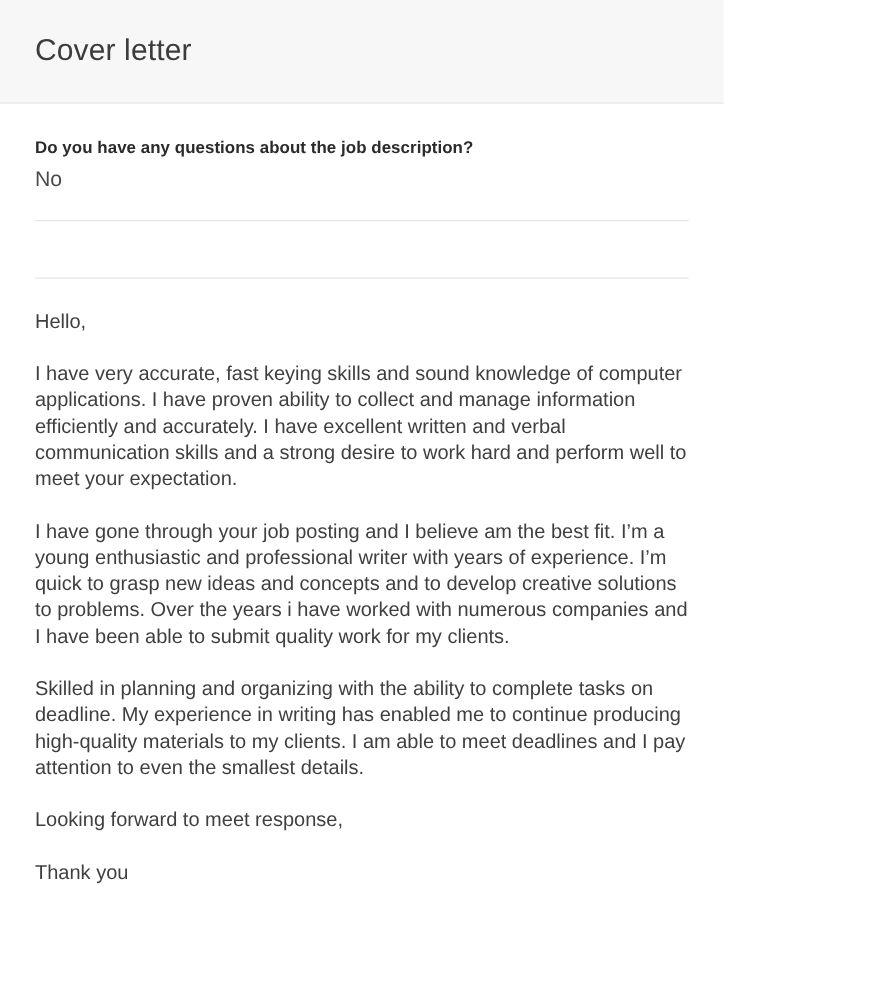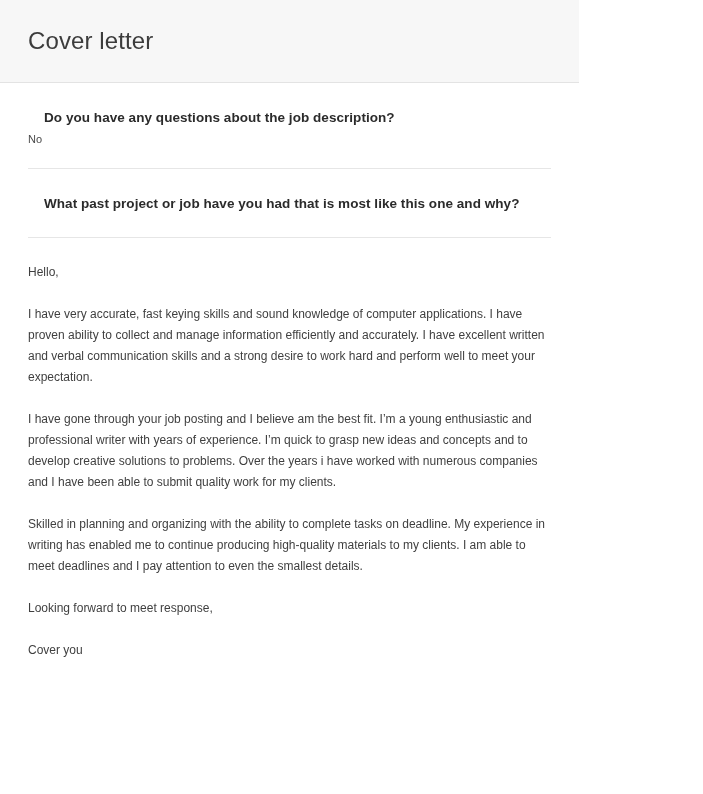--- a/index.html
+++ b/index.html
@@ -58,38 +58,38 @@
   .qa-block {
     padding-top: 25px;
     padding-bottom: 20px;
     border-bottom: 1px solid #e6e6e6;
   }
   .qa-question {
     font-size: 13.5px;
     font-weight: 700;
     color: #2b2b2b;
     line-height: 1.45;
-    margin: 0 0 4px 16px;
+    margin: 0 0 4px 0;
     letter-spacing: 0.05px;
   }
   .qa-answer {
-    font-size: 11px;
+    font-size: 17px;
     font-weight: 400;
     color: #4a4a4a;
     line-height: 1.45;
     margin: 0;
   }
 
   
   .letter {
     padding-top: 24px;
     padding-bottom: 20px;
   }
   .letter-paragraph {
-    font-size: 12px;
+    font-size: 16px;
     font-weight: 400;
     color: #3f3f3f;
     line-height: 21px;
     margin: 0 0 21px 0;
     max-width: 652px;
     text-align: left;
   }
   .letter-paragraph:last-child {
     margin-bottom: 0;
   }
@@ -106,29 +106,28 @@
   <div class="content">
 
     <div class="qa-list">
 
       <div class="qa-block">
         <div class="qa-question">Do you have any questions about the job description?</div>
         <div class="qa-answer">No</div>
       </div>
 
       <div class="qa-block">
-        <div class="qa-question">What past project or job have you had that is most like this one and why?</div>
       </div>
 
     </div>
 
     <div class="letter">
       <p class="letter-paragraph">Hello,</p>
       <p class="letter-paragraph">I have very accurate, fast keying skills and sound knowledge of computer applications. I have proven ability to collect and manage information efficiently and accurately. I have excellent written and verbal communication skills and a strong desire to work hard and perform well to meet your expectation.</p>
       <p class="letter-paragraph">I have gone through your job posting and I believe am the best fit. I’m a young enthusiastic and professional writer with years of experience. I’m quick to grasp new ideas and concepts and to develop creative solutions to problems. Over the years i have worked with numerous companies and I have been able to submit quality work for my clients.</p>
       <p class="letter-paragraph">Skilled in planning and organizing with the ability to complete tasks on deadline. My experience in writing has enabled me to continue producing high-quality materials to my clients. I am able to meet deadlines and I pay attention to even the smallest details.</p>
       <p class="letter-paragraph">Looking forward to meet response,</p>
-      <p class="letter-paragraph">Cover you</p>
+      <p class="letter-paragraph">Thank you</p>
     </div>
 
   </div>
 
 </div>
 
 </body></html>

